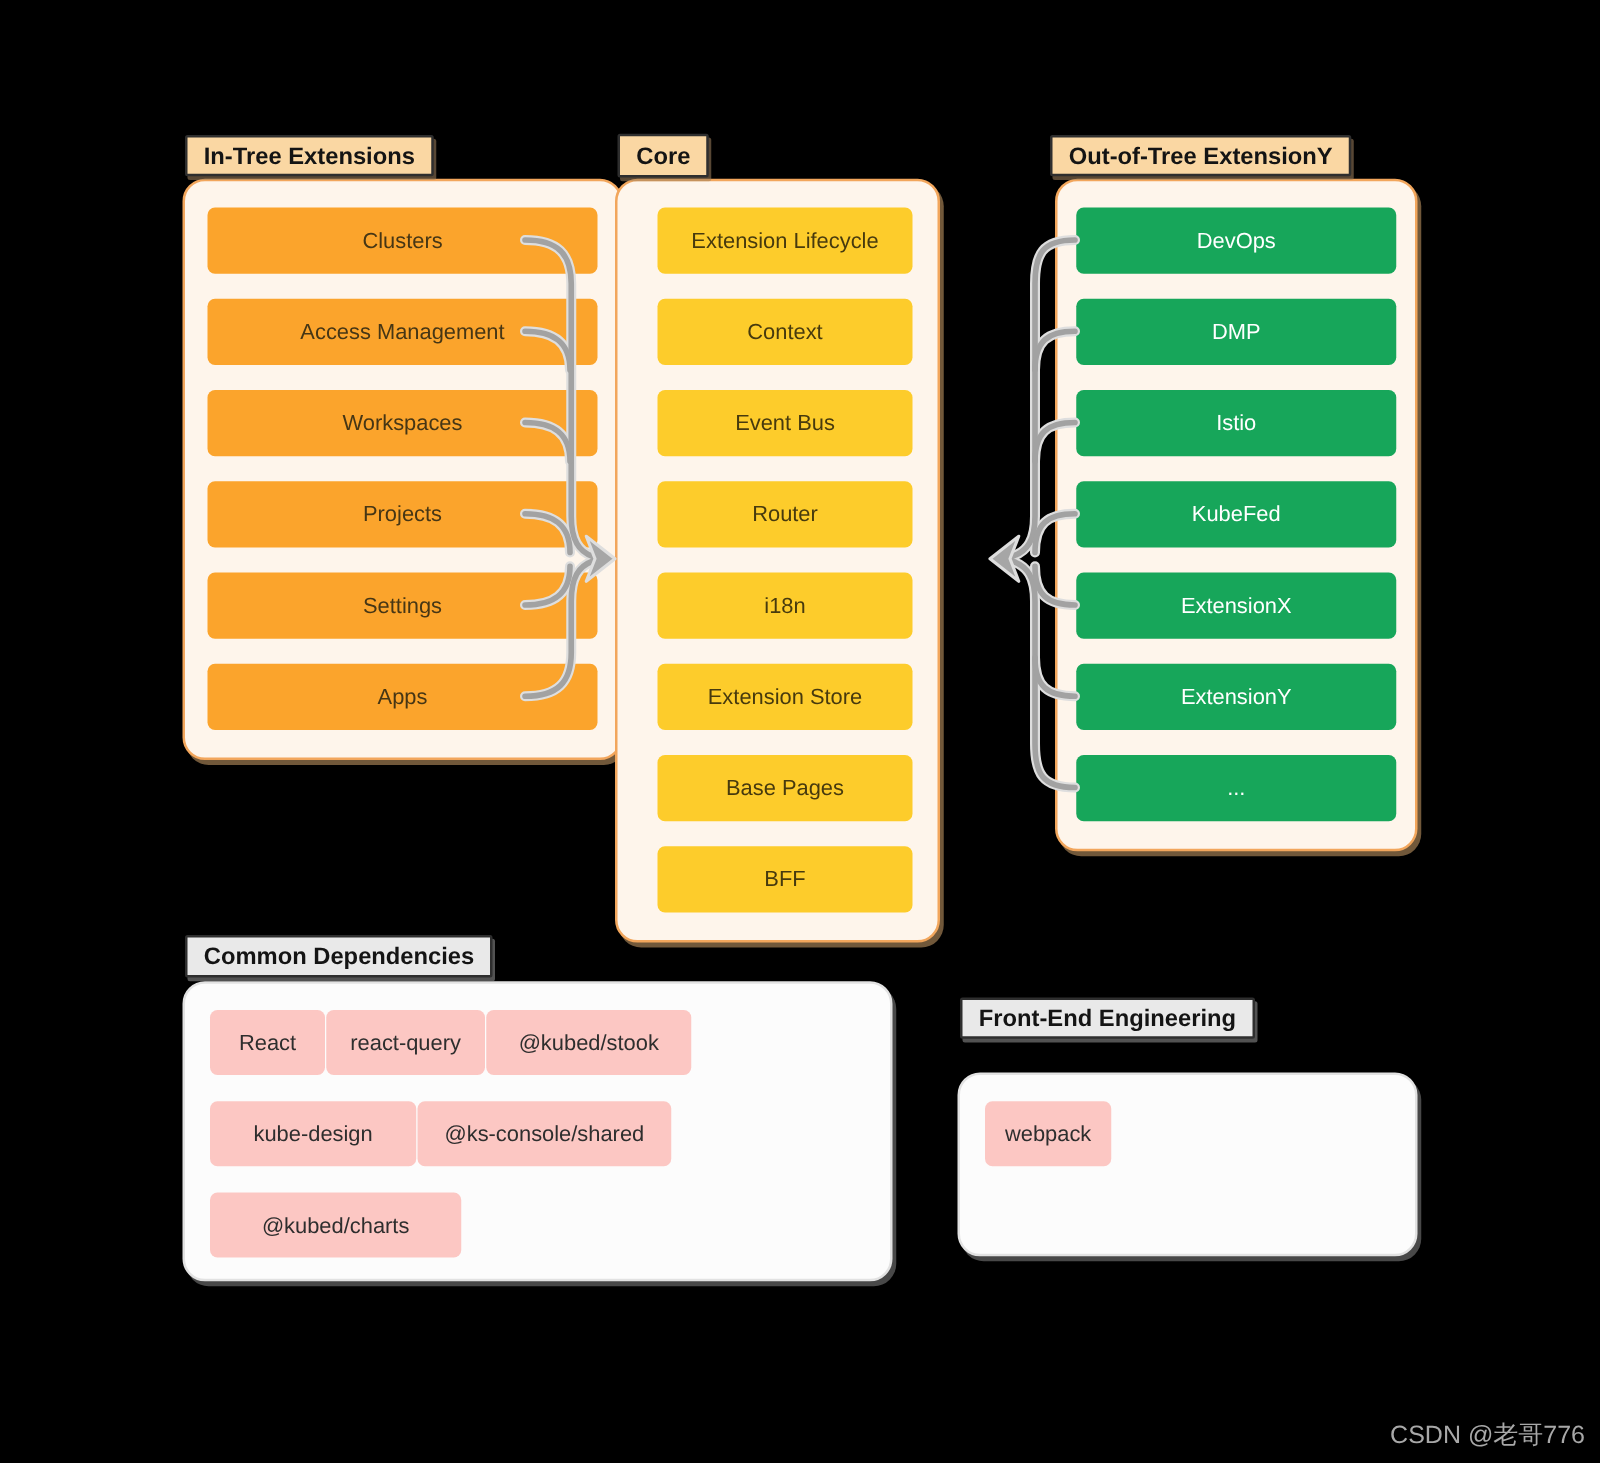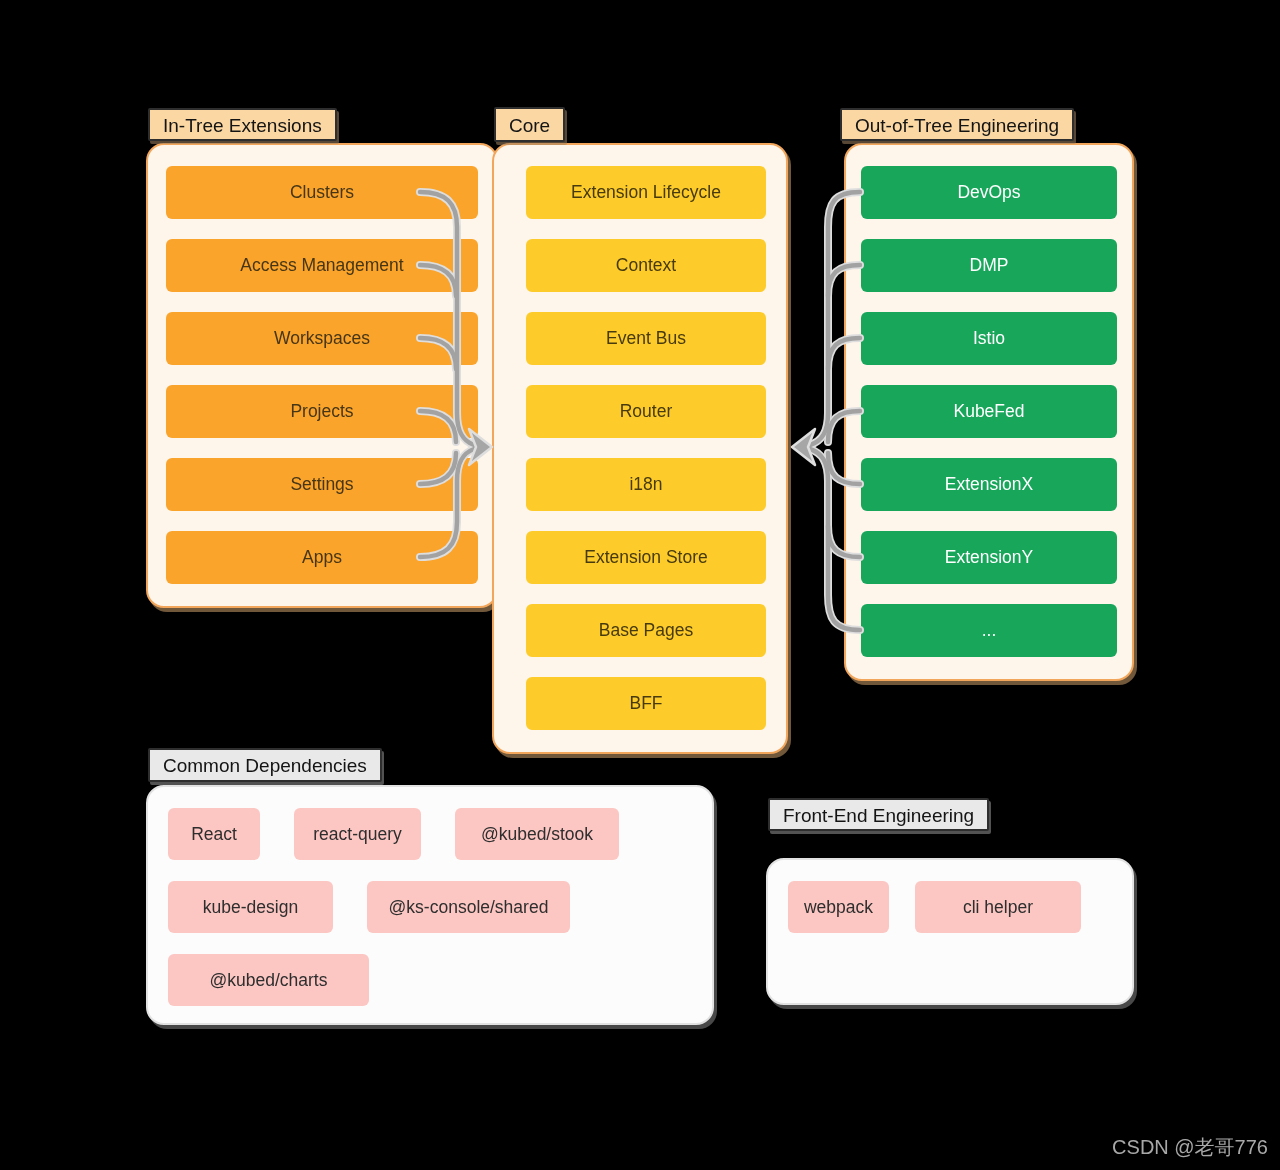--- a/index.html
+++ b/index.html
@@ -6,21 +6,21 @@
   body{
     width:1280px;height:1170px;
     position:relative;overflow:hidden;
     background:#000000;
     font-family:"Liberation Sans","DejaVu Sans",sans-serif;
   }
   
   .tag{
     position:absolute;height:33px;line-height:31px;
     padding:0 13px;border:2px solid #2e2e2e;border-radius:2px;
-    font-size:19px;font-weight:400;color:#141414;
+    font-size:19px;font-weight:700;color:#141414;
     box-sizing:border-box;white-space:nowrap;z-index:3;
   }
   .tag.peach{background:var(--label-peach);box-shadow:2px 3px 0 rgba(160,130,95,.55);}
   .tag.gray{background:var(--label-gray);box-shadow:2px 3px 0 rgba(150,150,150,.55);}
   
   .panel{
     position:absolute;border-radius:18px;box-sizing:border-box;
     display:flex;flex-direction:column;gap:20px;z-index:1;
   }
   .panel.cream{
@@ -37,28 +37,28 @@
   }
   
   .chip{
     height:53px;display:flex;align-items:center;justify-content:center;
     border-radius:6px;font-size:17.5px;box-sizing:border-box;
   }
   .chip.orange{background:var(--orange);color:#463615;}
   .chip.yellow{background:var(--yellow);color:#473a0e;}
   .chip.green {background:var(--green);color:#ffffff;}
   .chip.pink  {background:var(--pink);color:#2e2e2e;height:52px;}
-  .row{display:flex;gap:34px;}
+  .row{display:flex;gap:1px;}
   .fee-row{gap:26px;}
   .w92{width:92px}.w127{width:127px}.w164{width:164px}
   .w165{width:165px}.w203{width:203px}.w201{width:201px}
   .w101{width:101px}.w166{width:166px}
   
   #in-tree-panel{left:146px;top:143px;width:352px;}
-  #core-panel{left:492px;top:143px;width:296px;padding-left:32px;padding-right:20px;}
+  #core-panel{left:492px;top:143px;width:260px;padding-left:32px;padding-right:20px;}
   #out-panel{left:844px;top:143px;width:290px;padding-left:15px;padding-right:15px;}
   #common-panel{left:146px;top:785px;width:568px;height:240px;gap:21px;}
   #fee-panel{left:766px;top:858px;width:368px;height:147px;gap:21px;}
   #in-tree-tag{left:148px;top:108px;}
   #core-tag{left:494px;top:107px;height:35px;line-height:33px;}
   #out-tag{left:840px;top:108px;}
   #common-tag{left:148px;top:748px;height:34px;line-height:32px;}
   #fee-tag{left:768px;top:798px;}
   
   #arrows{position:absolute;left:0;top:0;z-index:5;pointer-events:none;}
@@ -69,21 +69,21 @@
   #watermark{
     position:absolute;right:12px;bottom:9px;
     color:#a8a8a8;font-size:20px;z-index:6;
   }
 </style>
 </head>
 <body style="--orange: #FBA42C; --yellow: #FDCC2B; --green: #17A65A; --pink: #FCC7C3; --panel-cream: #FEF5EB; --panel-white: #FCFCFC; --label-peach: #FAD7A3; --label-gray: #E9E9E9; background: rgb(0, 0, 0);">
 
 <div class="tag peach" id="in-tree-tag">In-Tree Extensions</div>
 <div class="tag peach" id="core-tag">Core</div>
-<div class="tag peach" id="out-tag">Out-of-Tree Engineering</div>
+<div class="tag peach" id="out-tag">Out-of-Tree ExtensionY</div>
 <div class="tag gray" id="common-tag">Common Dependencies</div>
 <div class="tag gray" id="fee-tag">Front-End Engineering</div>
 
 <section class="panel cream" id="in-tree-panel">
   <div class="chip orange">Clusters</div>
   <div class="chip orange">Access Management</div>
   <div class="chip orange">Workspaces</div>
   <div class="chip orange">Projects</div>
   <div class="chip orange">Settings</div>
   <div class="chip orange">Apps</div>
@@ -121,21 +121,20 @@
     <div class="chip pink w203">@ks-console/shared</div>
   </div>
   <div class="row">
     <div class="chip pink w201">@kubed/charts</div>
   </div>
 </section>
 
 <section class="panel white" id="fee-panel">
   <div class="row fee-row">
     <div class="chip pink w101">webpack</div>
-    <div class="chip pink w166">cli helper</div>
   </div>
 </section>
 
 <svg id="arrows" width="1280" height="1170" viewBox="0 0 1280 1170">
   <g>
     <path class="arrow-case" d="M420,192 C446,192 457,203 457,227 L457,413 C457,432 463,441 474,445"></path>
     <path class="arrow-case" d="M420,557 C446,557 457,546 457,522 L457,481 C457,462 463,453 474,449"></path>
     <path class="arrow-case" d="M420,265 C442,265 456,273 456,296"></path>
     <path class="arrow-case" d="M420,338 C442,338 456,346 456,369"></path>
     <path class="arrow-case" d="M420,411 C442,411 456,419 456,442"></path>

